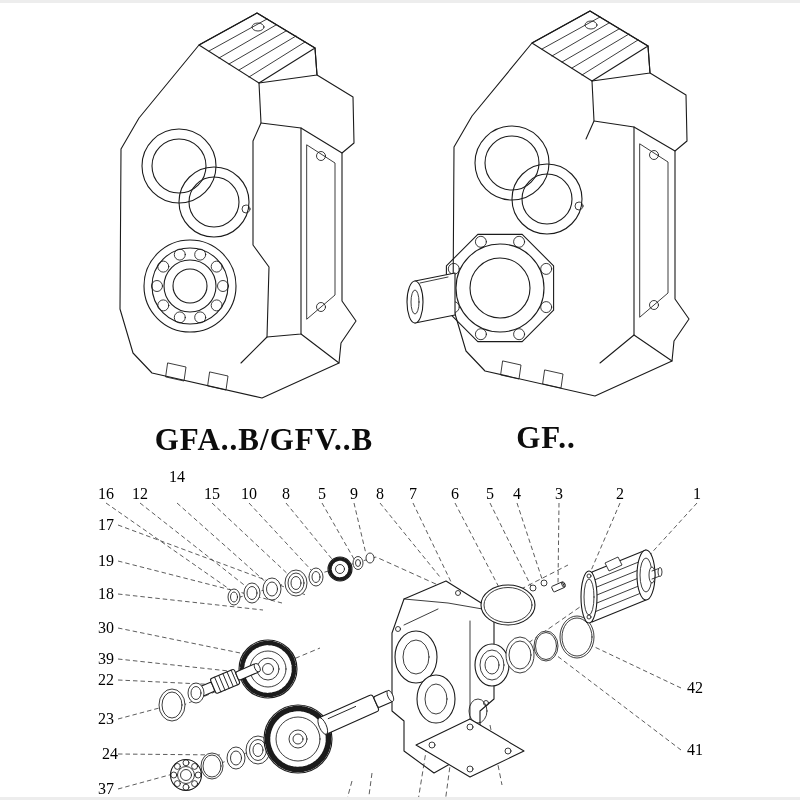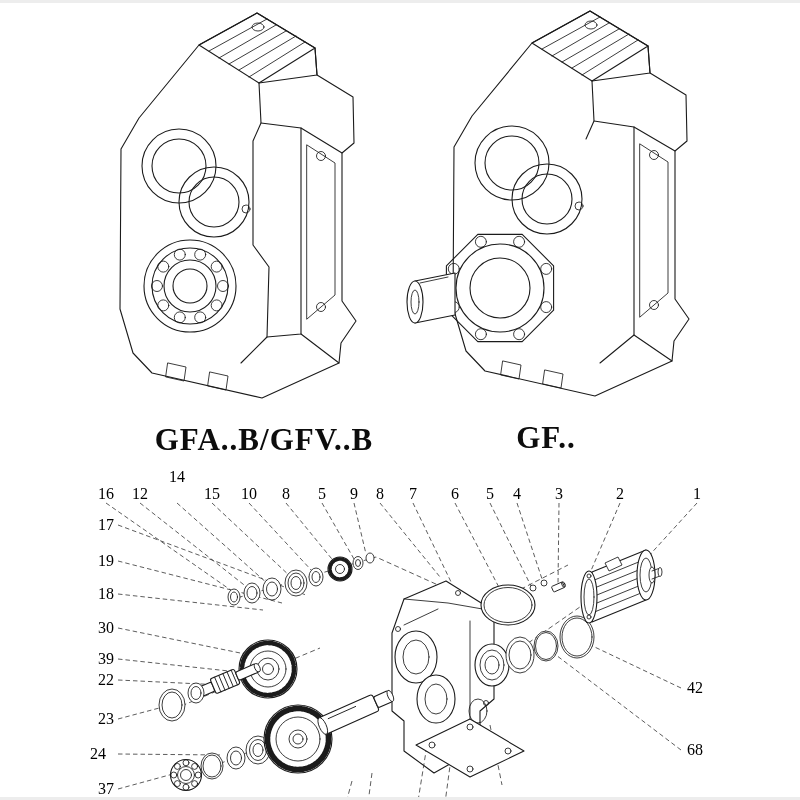--- a/index.html
+++ b/index.html
@@ -358,19 +358,19 @@
   <span class="callout" style="left:620px;top:491px">2</span>
   <span class="callout" style="left:697px;top:491px">1</span>
 
   <span class="callout" style="left:106px;top:522px">17</span>
   <span class="callout" style="left:106px;top:558px">19</span>
   <span class="callout" style="left:106px;top:591px">18</span>
   <span class="callout" style="left:106px;top:625px">30</span>
   <span class="callout" style="left:106px;top:656px">39</span>
   <span class="callout" style="left:106px;top:677px">22</span>
   <span class="callout" style="left:106px;top:716px">23</span>
-  <span class="callout" style="left:98px;top:751px">24</span>
+  <span class="callout" style="left:110px;top:751px">24</span>
   <span class="callout" style="left:106px;top:786px">37</span>
 
   <span class="callout" style="left:695px;top:685px">42</span>
-  <span class="callout" style="left:695px;top:747px">68</span>
+  <span class="callout" style="left:695px;top:747px">41</span>
 
 </div>
 
 </body></html>

